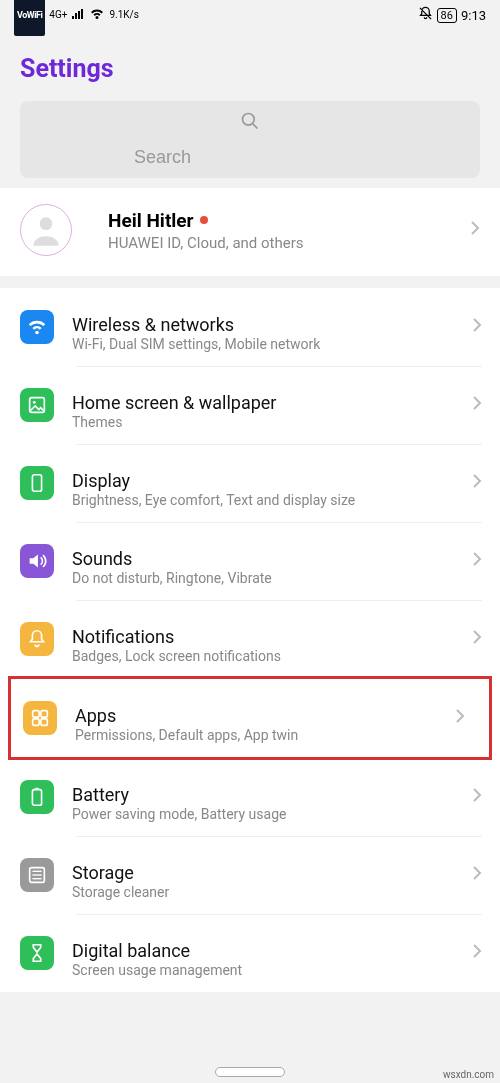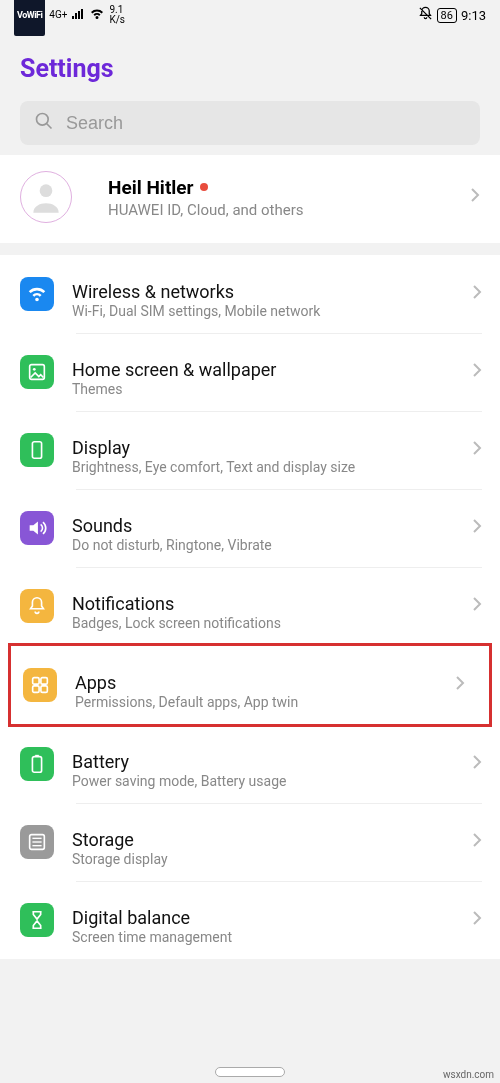--- a/index.html
+++ b/index.html
@@ -35,20 +35,21 @@
       color: #6d28d9;
     }
     .search-bar {
       margin: 0 20px 10px 20px;
       background: #e6e6e6;
       border-radius: 8px;
       display: flex;
       align-items: center;
       padding: 10px 14px;
       gap: 12px;
+      flex-direction: column;
     }
     .search-bar input {
       flex: 1; border: none; background: transparent; outline: none;
       font-size: 18px; color: #555;
     }
     .search-bar input::placeholder { color: #999; }
     .profile-row {
       background: #fff;
       display: flex; align-items: center;
       padding: 16px 20px 20px 20px;
@@ -110,21 +111,21 @@
     <span>
       <svg width="14" height="12" viewBox="0 0 14 12">
           <path d="M1 11h2V8H1zM4 11h2V5H4zM7 11h2V3H7zM10 11h2V1h-2z" fill="#000"></path>
         </svg>
     </span>
     <span>
       <svg width="16" height="12" viewBox="0 0 16 12">
           <path d="M8 11a1.5 1.5 0 100-3 1.5 1.5 0 000 3zM4.5 6.5a5 5 0 017 0l-1.4 1.4a3 3 0 00-4.2 0zM2 4a8.5 8.5 0 0112 0l-1.4 1.4a6.5 6.5 0 00-9.2 0z" fill="#000"></path>
         </svg>
     </span>
-    <div style="display:flex;flex-direction:column;line-height:1;font-size:10px;">
+    <div style="display:flex;flex-direction:row;line-height:1;font-size:10px;align-items:flex-end;">
       <span>9.1</span>
       <span>K/s</span>
     </div>
   </div>
   <div class="status-right">
     <span>
       <svg width="15" height="15" viewBox="0 0 24 24">
           <path d="M12 2a6 6 0 00-6 6v4l-2 3h16l-2-3V8a6 6 0 00-6-6zm-2 16a2 2 0 004 0M3 3l18 18" fill="none" stroke="#000" stroke-width="2"></path>
         </svg>
     </span>
@@ -287,36 +288,36 @@
     <div class="icon-box" style="background:#9a9a9a">
       <svg width="22" height="22" viewBox="0 0 24 24">
           <rect x="4" y="4" width="16" height="16" rx="2" fill="none" stroke="#fff" stroke-width="1.8"></rect>
           <line x1="7" y1="8" x2="17" y2="8" stroke="#fff" stroke-width="1.5"></line>
           <line x1="7" y1="12" x2="17" y2="12" stroke="#fff" stroke-width="1.5"></line>
           <line x1="7" y1="16" x2="17" y2="16" stroke="#fff" stroke-width="1.5"></line>
         </svg>
     </div>
     <div class="row-text">
         <div class="row-title">Storage</div>
-        <div class="row-sub">Storage display</div>
+        <div class="row-sub">Storage cleaner</div>
       </div>
     <span class="chevron"><svg width="10" height="16" viewBox="0 0 10 16">
           <path d="M2 2l6 6-6 6" fill="none" stroke="#bbb" stroke-width="2"></path>
         </svg></span>
   </div>
 
   <div class="row">
     <div class="icon-box" style="background:#2fbf5a">
       <svg width="22" height="22" viewBox="0 0 24 24">
           <path d="M7 3h10M7 21h10M8 3v3l4 5 4-5V3M8 21v-3l4-5 4 5v3" fill="none" stroke="#fff" stroke-width="1.8"></path>
         </svg>
     </div>
     <div class="row-text">
         <div class="row-title">Digital balance</div>
-        <div class="row-sub">Screen time management</div>
+        <div class="row-sub">Screen usage management</div>
       </div>
     <span class="chevron"><svg width="10" height="16" viewBox="0 0 10 16">
           <path d="M2 2l6 6-6 6" fill="none" stroke="#bbb" stroke-width="2"></path>
         </svg></span>
   </div>
 
 </div>
 
 <div class="home-indicator"></div>
 <div class="watermark">wsxdn.com</div>

